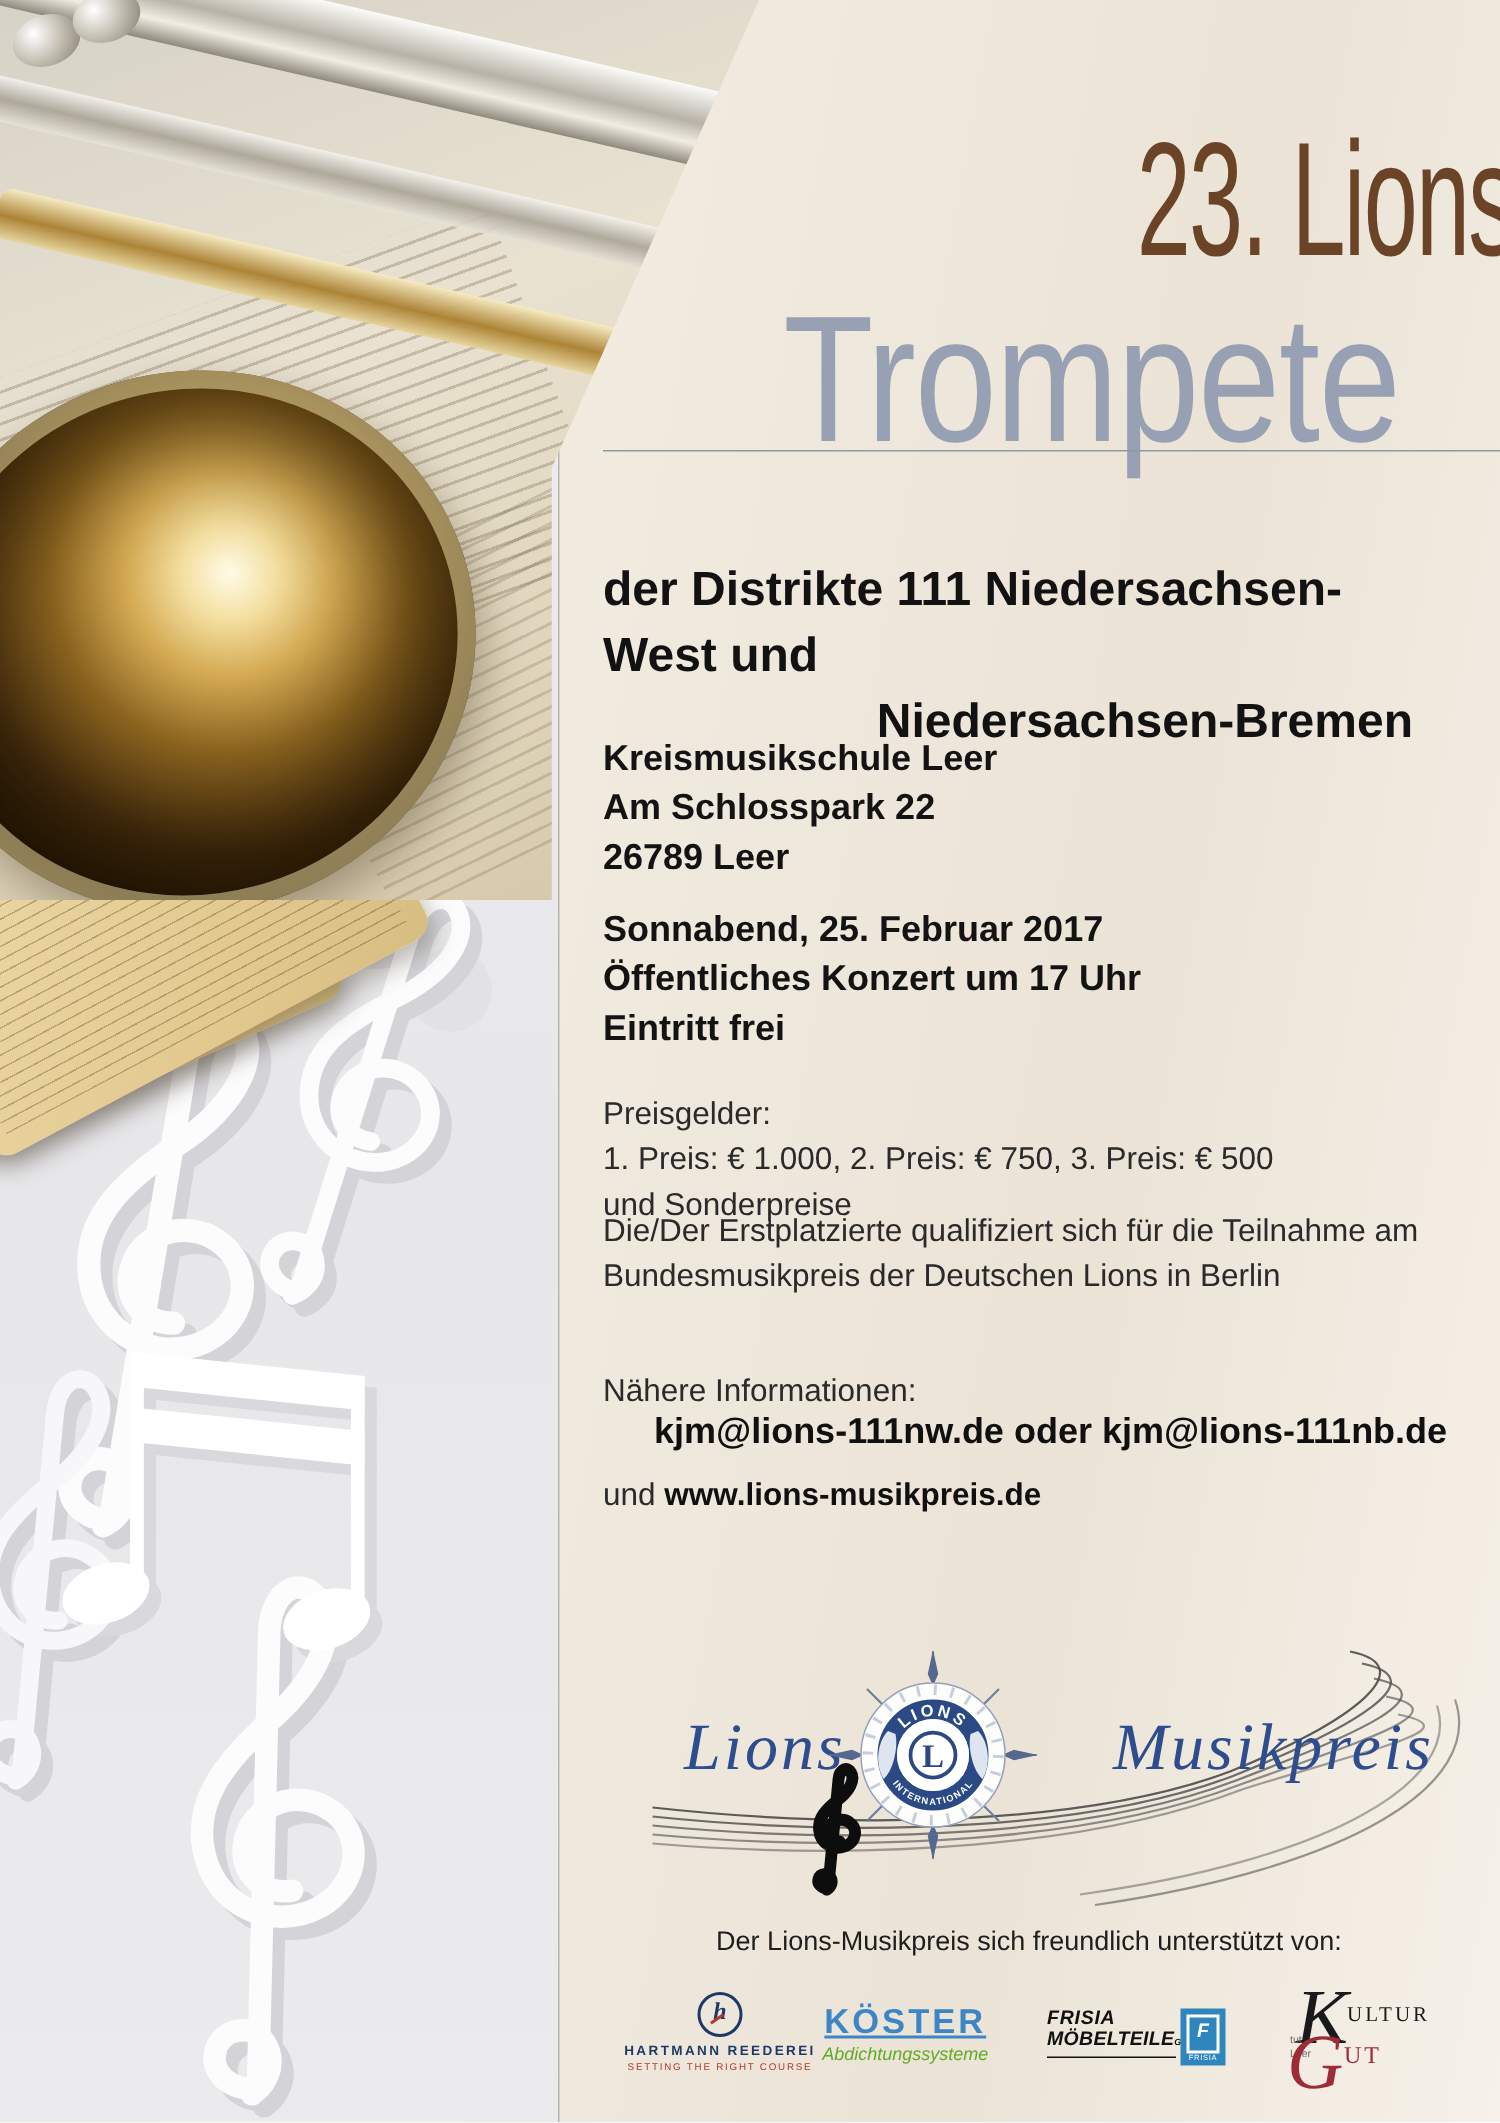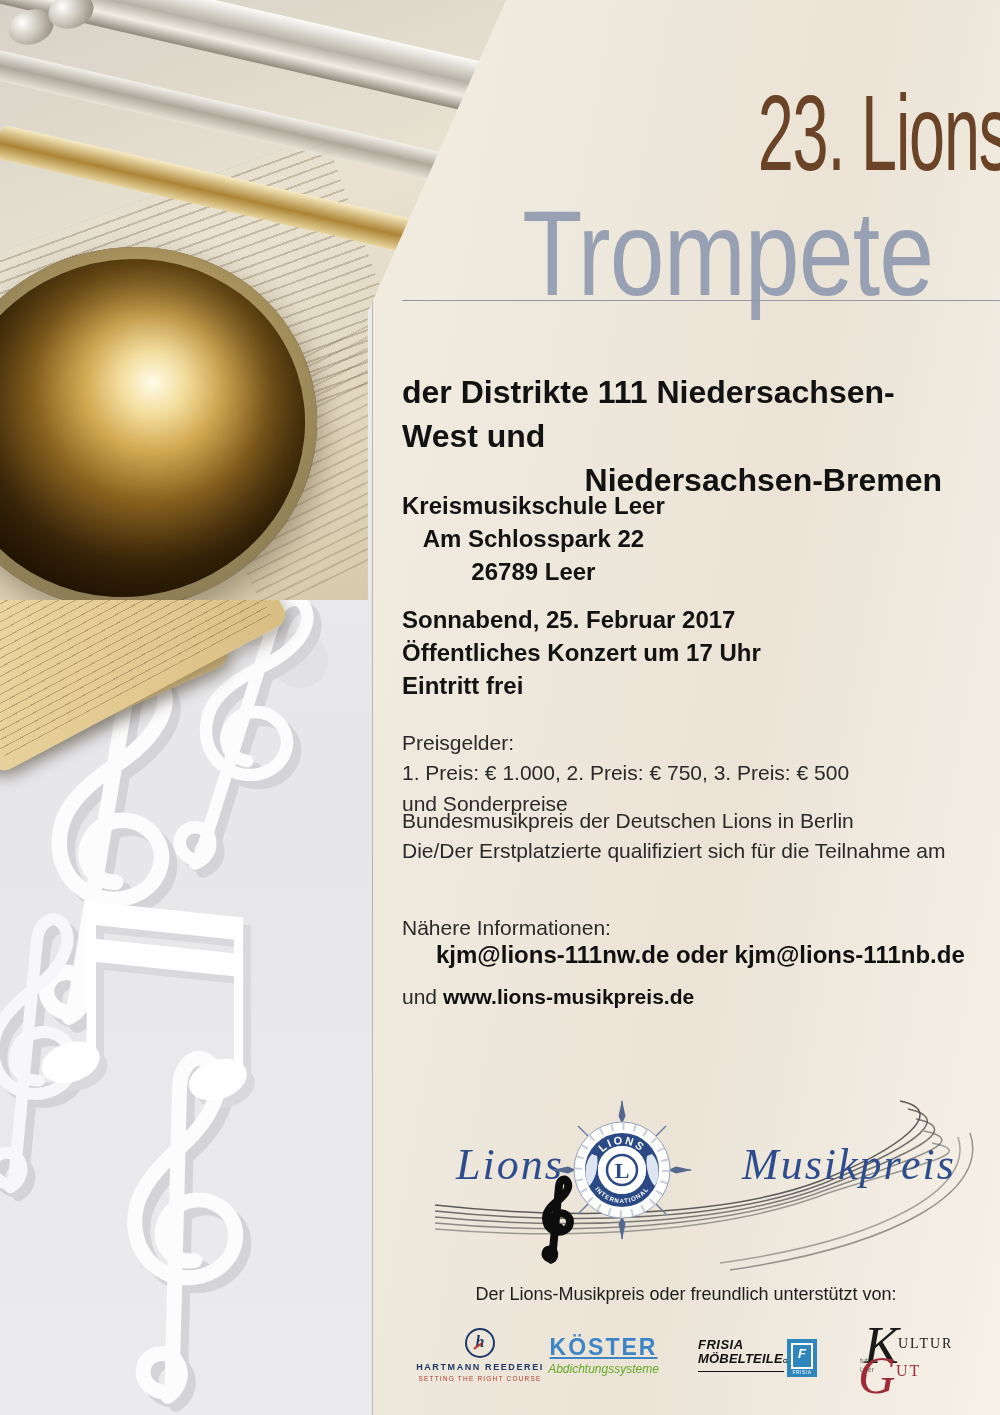--- a/index.html
+++ b/index.html
@@ -51,21 +51,21 @@
   .h1 .squeeze{display:inline-block;transform:scaleX(.60);transform-origin:100% 50%;}
   .h2{position:absolute;left:380px;right:15px;top:196px;text-align:center;
     font-weight:300;font-size:120px;line-height:.95;letter-spacing:-1px;color:#97a1b3;white-space:nowrap;}
   .h2 .squeeze{display:inline-block;transform:scaleX(.82);transform-origin:100% 50%;}
   .rule{position:absolute;left:402px;right:0;top:300px;height:1px;background:#8f99a6;}
   
   .subtitle{position:absolute;left:402px;width:540px;top:370px;
     font-size:32px;font-weight:bold;line-height:1.38;color:#121212;}
   .subtitle .l2{text-align:right;}
   .block-bold{position:absolute;left:402px;font-size:24px;font-weight:bold;line-height:1.38;color:#131313;}
-  .venue{top:489px;text-align:center;} .event{top:603px;}
+  .venue{top:489px;} .event{top:603px;}
   .block-reg{position:absolute;left:402px;font-size:21px;font-weight:normal;line-height:1.45;color:#2a2a2a;}
   .prizes{top:712px;margin-top:16px;} .qual{top:806px;} .info-head{top:913px;}
   .emails{position:absolute;left:402px;top:941px;font-size:24px;font-weight:bold;color:#101010;margin-left:34px;}
   .webline{position:absolute;left:402px;top:985px;font-size:21px;color:#2a2a2a;}
   .webline b{font-size:21px;color:#101010;}
   
   .logo-word{position:absolute;top:1139px;font-family:"Liberation Serif",serif;
     font-style:italic;font-size:44px;color:#2e4d8e;letter-spacing:2px;}
   .lw-left{left:456px;} .lw-right{left:742px;}
   .swoosh{position:absolute;left:430px;top:1085px;}
@@ -182,22 +182,22 @@
     <div>Eintritt frei</div>
   </div>
 
   <div class="block-reg prizes">
     <div>Preisgelder:</div>
     <div>1. Preis: € 1.000, 2. Preis: € 750, 3. Preis: € 500</div>
     <div>und Sonderpreise</div>
   </div>
 
   <div class="block-reg qual">
+    <div>Die/Der Erstplatzierte qualifiziert sich für die Teilnahme am</div>
     <div>Bundesmusikpreis der Deutschen Lions in Berlin</div>
-    <div>Die/Der Erstplatzierte qualifiziert sich für die Teilnahme am</div>
   </div>
 
   <div class="block-reg info-head">Nähere Informationen:</div>
   <div class="emails">kjm@lions-111nw.de oder kjm@lions-111nb.de</div>
   <div class="webline">
     <span>und </span><b>www.lions-musikpreis.de</b>
   </div>
 
   <svg class="swoosh" width="560" height="190" viewBox="0 0 560 190">
     <g fill="none" stroke="#4b4b4b" stroke-width="1.5">
@@ -242,21 +242,21 @@
     <text font-family="Liberation Sans, sans-serif" font-size="11" font-weight="bold" fill="#ffffff" letter-spacing="2">
       <textPath href="#arcTop" startOffset="50%" text-anchor="middle">LIONS</textPath>
     </text>
     <text font-family="Liberation Sans, sans-serif" font-size="6.2" font-weight="bold" fill="#ffffff" letter-spacing="1">
       <textPath href="#arcBot" startOffset="50%" text-anchor="middle">INTERNATIONAL</textPath>
     </text>
     <circle cx="70" cy="70" r="15" fill="#ffffff" stroke="#2b4a85" stroke-width="2.5"></circle>
     <text x="70" y="78" text-anchor="middle" font-family="Liberation Serif, serif" font-size="22" font-weight="bold" fill="#2b4a85">L</text>
   </svg>
 
-  <div class="support">Der Lions-Musikpreis oder freundlich unterstützt von:</div>
+  <div class="support">Der Lions-Musikpreis sich freundlich unterstützt von:</div>
 
   <div class="sp hartmann">
     <div class="h-icon">
       <span>h</span>
       <span class="tick"></span>
     </div>
     <div class="h-name">HARTMANN REEDEREI</div>
     <div class="h-tag">SETTING THE RIGHT COURSE</div>
   </div>
 

